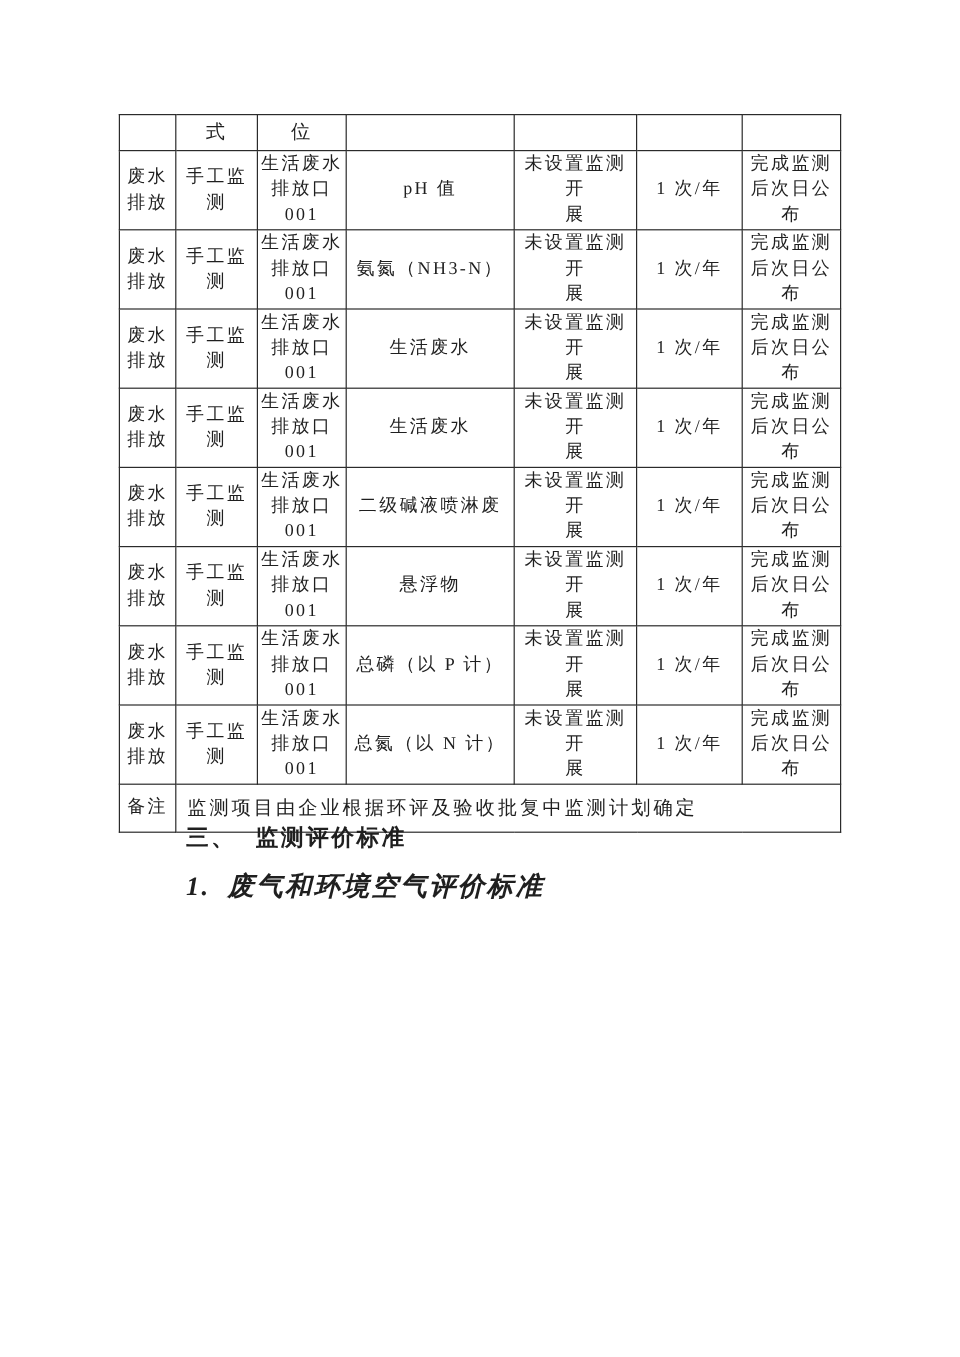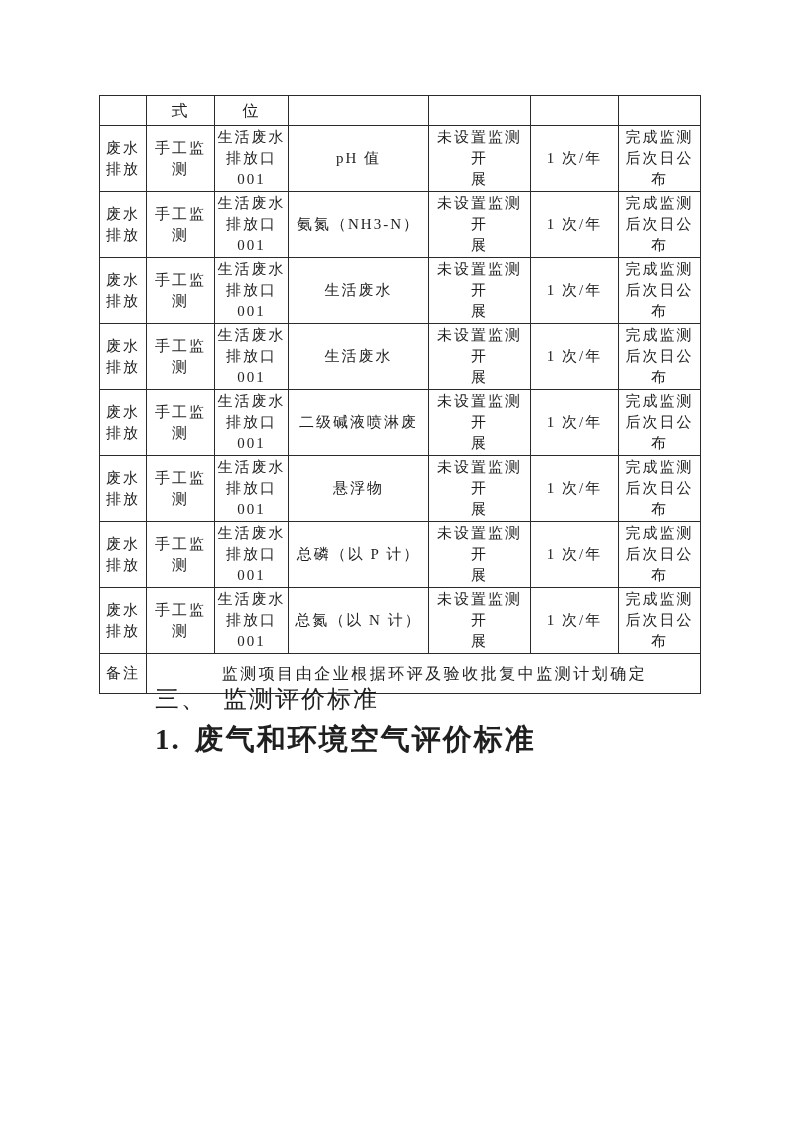--- a/index.html
+++ b/index.html
@@ -37,56 +37,57 @@
     vertical-align: middle;
     padding: 1px 2px;
     white-space: pre-line;
     overflow: hidden;
   }
   tr.header-row { height: 30px; }
   tr.header-row th { font-size: 16px; }
   tr.data-row { height: 64px; }
   tr.note-row { height: 40px; }
   tr.note-row td.note-text {
-    text-align: center;
-    padding-left: 24px;
+    text-align: left;
+    padding-left: 9px;
     font-size: 16px;
     letter-spacing: 2.5px;
   }
 
   
   .textblock {
     position: absolute;
     left: 97px;
     top: 686px;
     width: 616px;
   }
   .h-level1 {
     margin: 0 0 0 58px;
     font-family: "Liberation Sans", sans-serif;
-    font-size: 24px;
-    font-weight: normal;
+    font-size: 19px;
+    font-weight: bold;
     line-height: 26px;
     letter-spacing: 2px;
   }
   .h-level1 .h-num { margin-right: 16px; }
   .para {
     margin: 14px 0 0 0;
     font-size: 21px;
     line-height: 41px;
     letter-spacing: 3px;
     text-indent: 58px;
     white-space: pre-line;
   }
   .h-level2 {
     margin: 13px 0 0 58px;
-    font-size: 29px;
+    font-size: 22px;
     font-weight: bold;
     line-height: 28px;
     letter-spacing: 2px;
+    font-style: italic;
   }
   .h-level2 .h-num { margin-right: 14px; }
   .para2 {
     margin-top: 10px;
     line-height: 39px;
   }
   .table-caption {
     margin: 8px 0 0 0;
     font-size: 18px;
     line-height: 25px;

